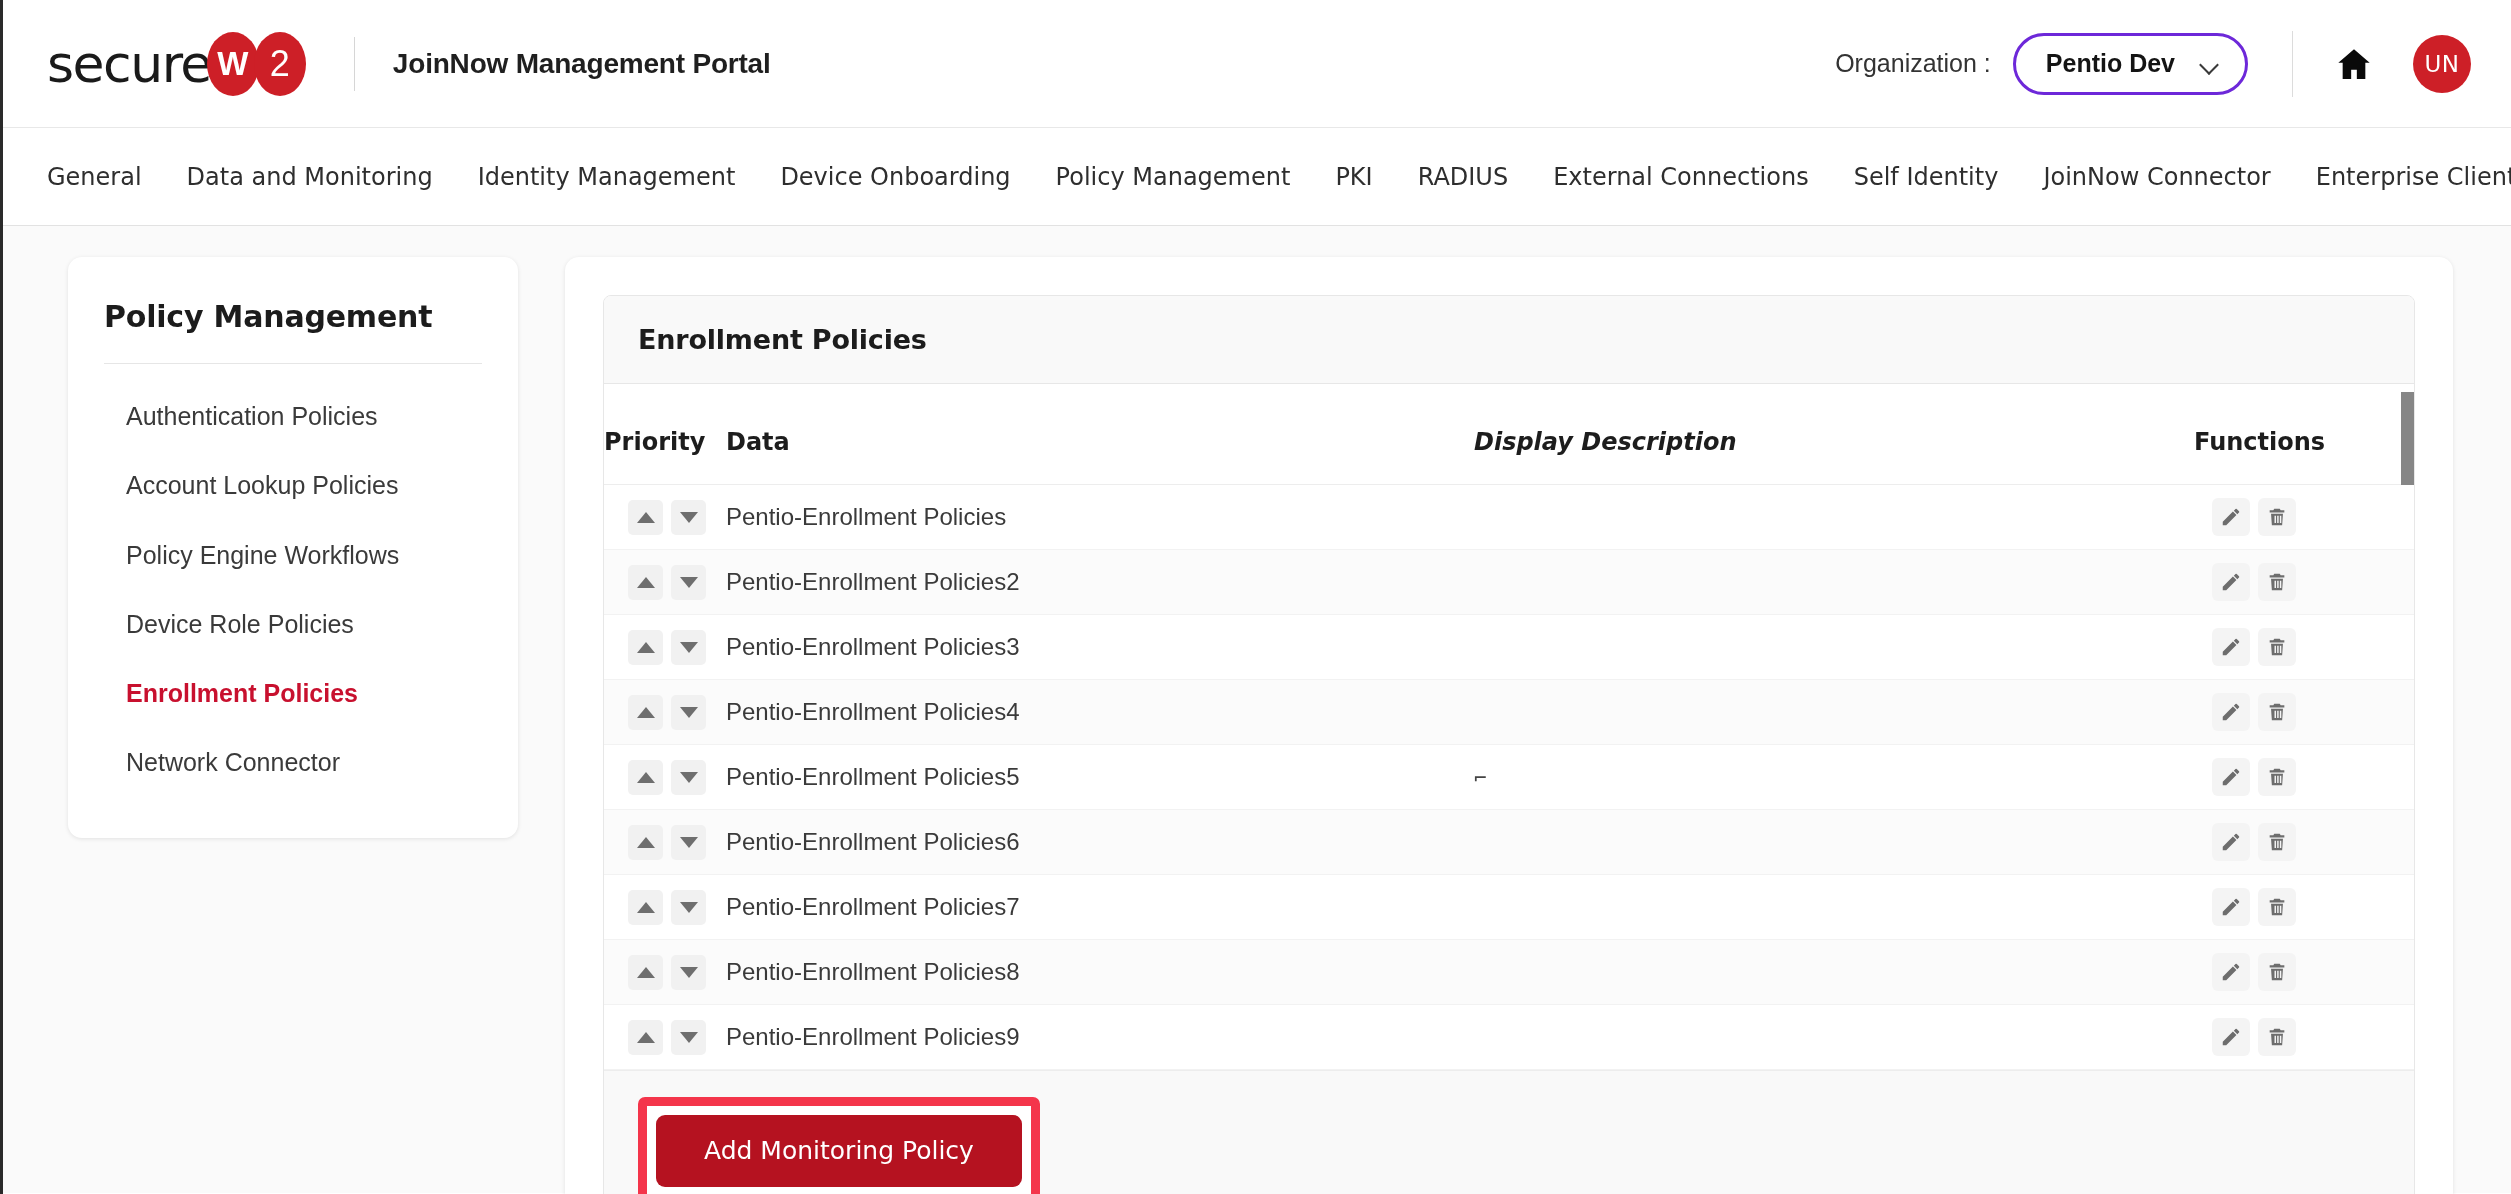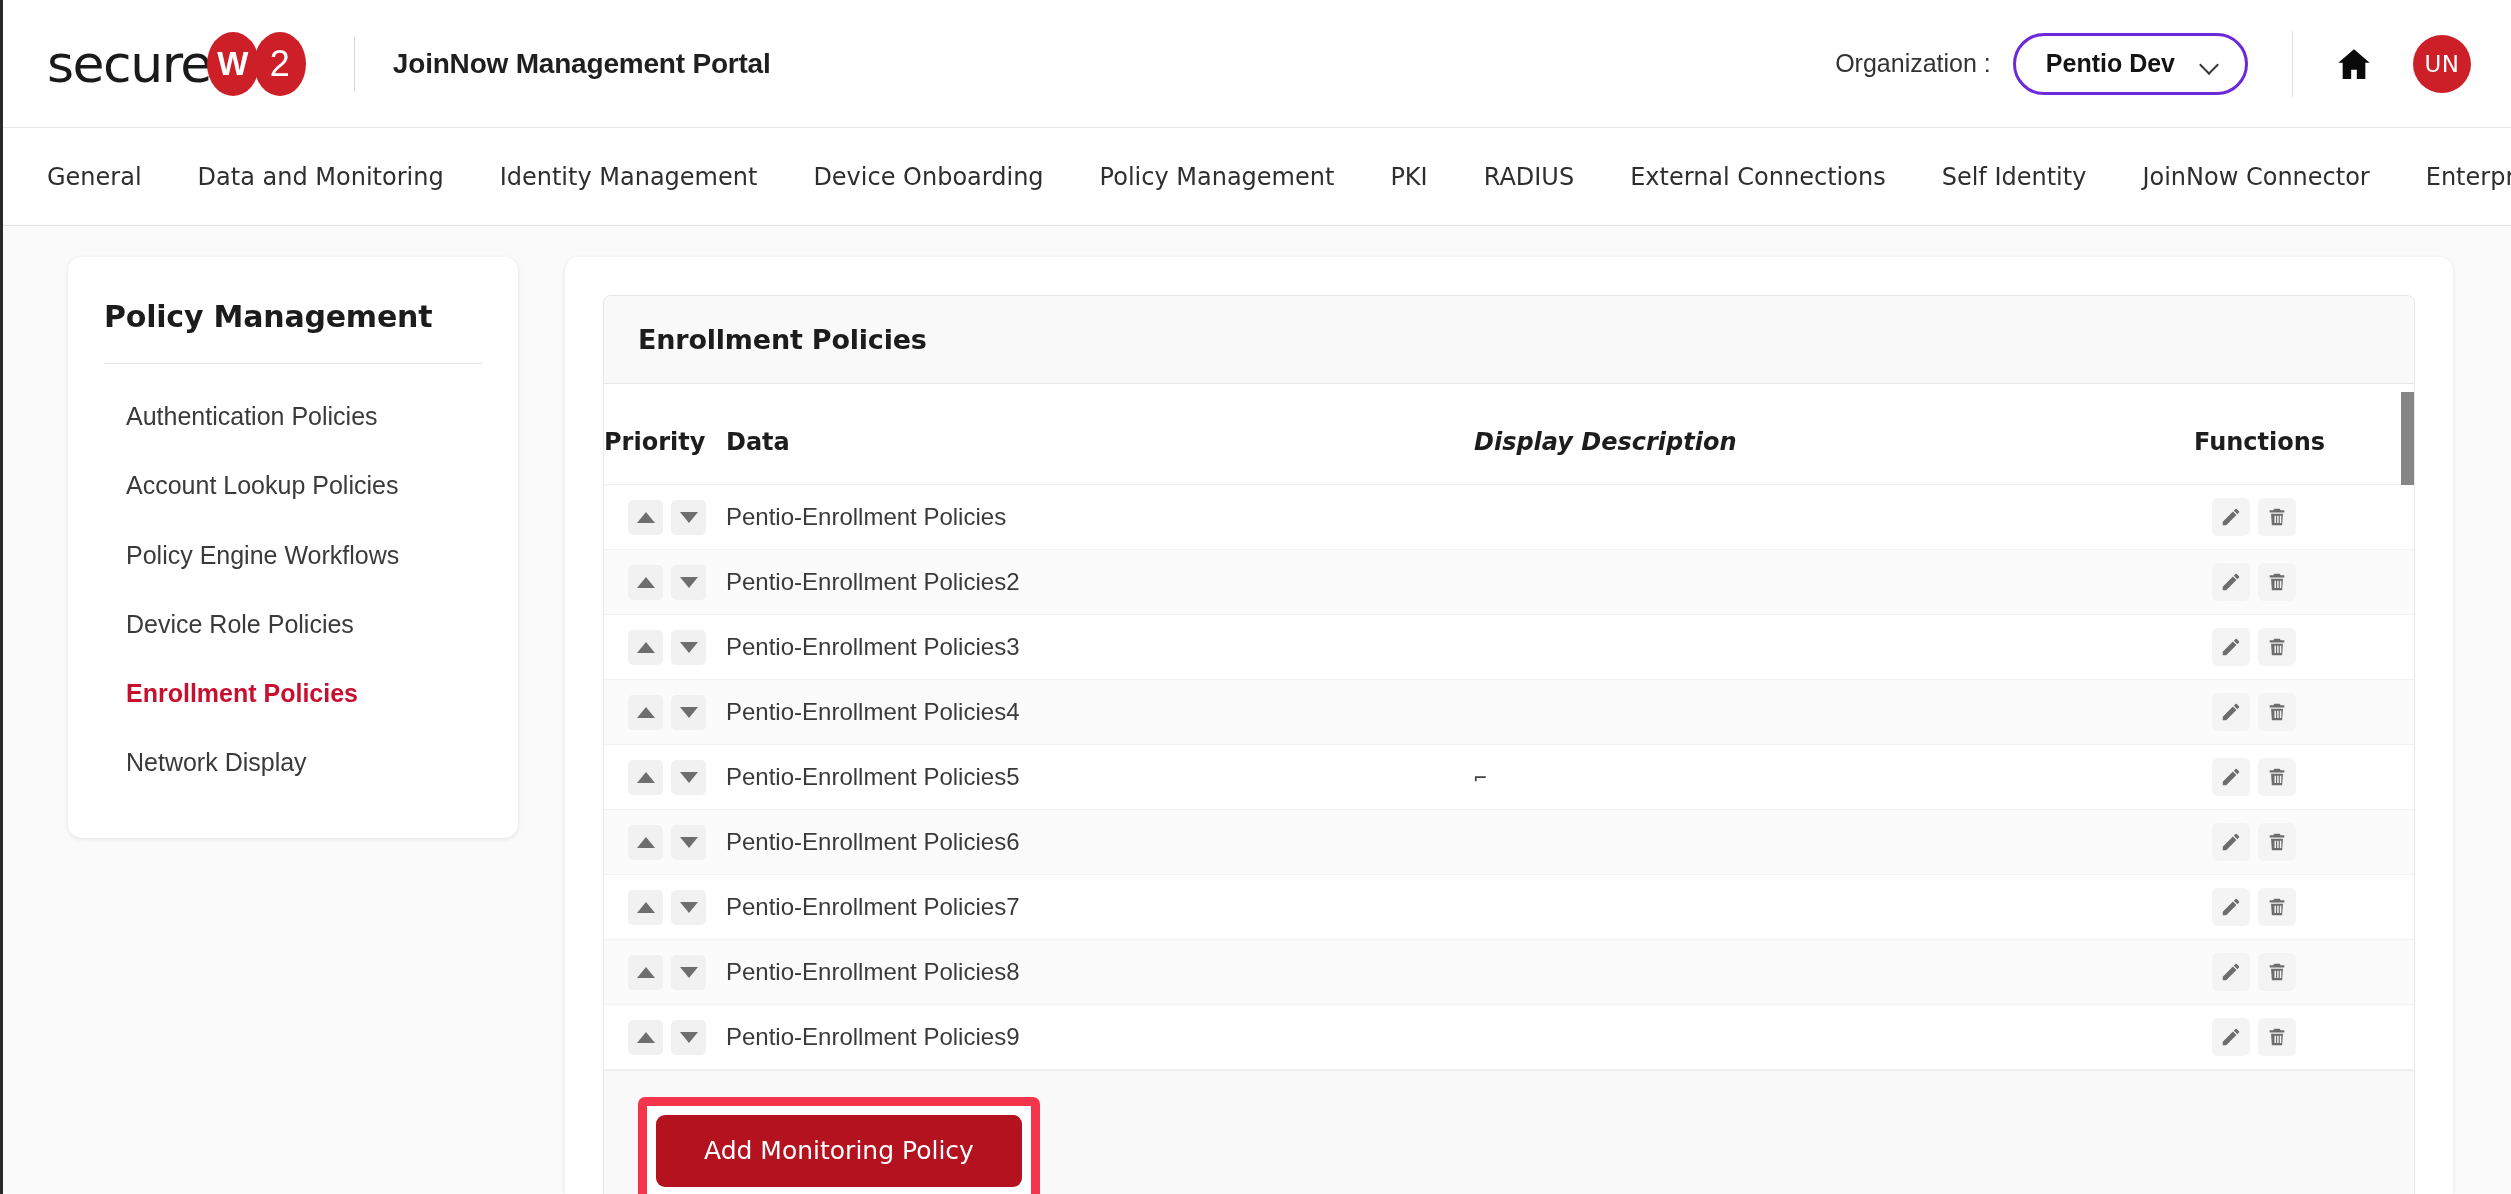--- a/index.html
+++ b/index.html
@@ -175,21 +175,21 @@
     font-family: "DejaVu Sans", sans-serif;
   }
 
   
   .navbar {
     height: 98px;
     background: #ffffff;
     display: flex;
     align-items: center;
     padding: 0 44px;
-    gap: 12px;
+    gap: 1px;
     border-bottom: 1px solid #e2e2e2;
     white-space: nowrap;
   }
   .nav-item {
     font-size: 24px;
     color: #2e2e2e;
     padding: 0 22px;
     cursor: pointer;
     line-height: 1;
     font-family: "DejaVu Sans", sans-serif;
@@ -487,21 +487,21 @@
 
     <aside class="sidebar">
       <div class="sidebar-title">Policy Management</div>
       <div class="sidebar-rule"></div>
       <nav class="sidebar-list">
         <div class="sidebar-item">Authentication Policies</div>
         <div class="sidebar-item">Account Lookup Policies</div>
         <div class="sidebar-item">Policy Engine Workflows</div>
         <div class="sidebar-item">Device Role Policies</div>
         <div class="sidebar-item active">Enrollment Policies</div>
-        <div class="sidebar-item">Network Display</div>
+        <div class="sidebar-item">Network Connector</div>
       </nav>
     </aside>
 
     <main class="main-card">
       <section class="panel">
 
         <div class="panel-head">
           <h2>Enrollment Policies</h2>
         </div>
 

